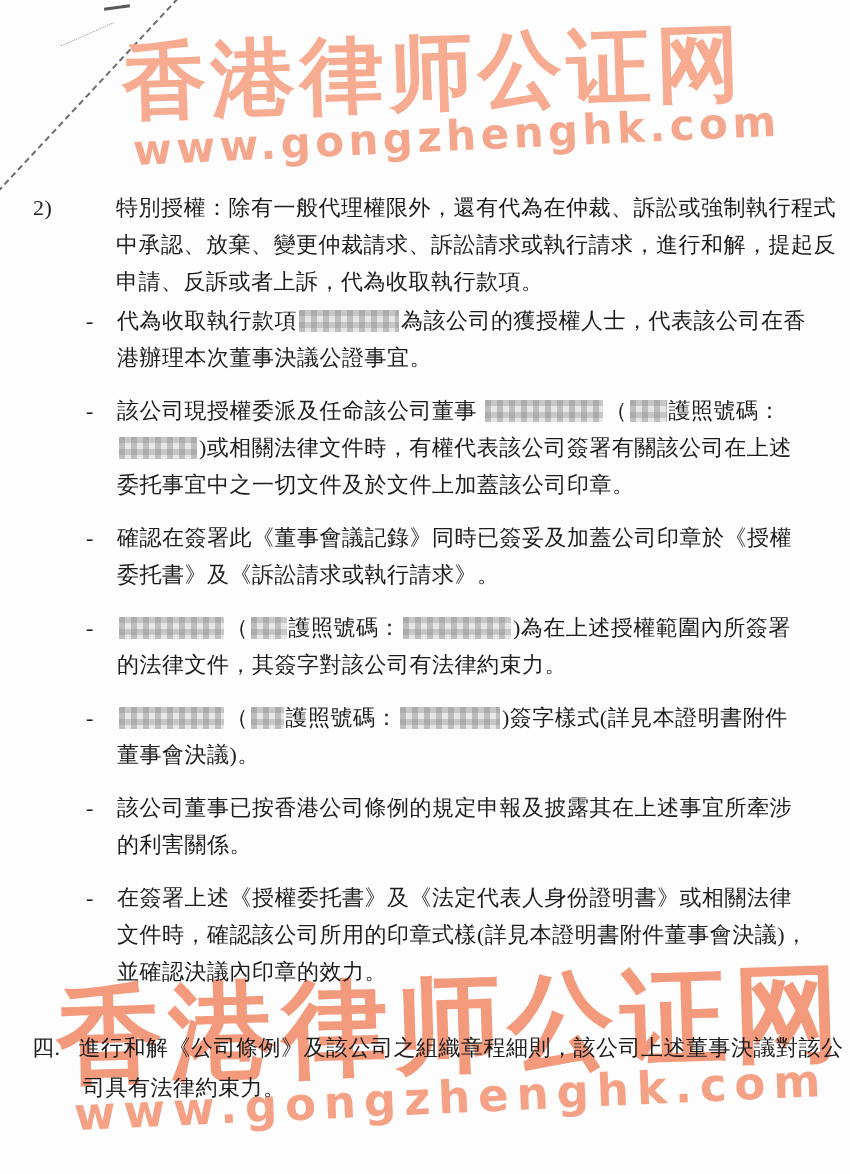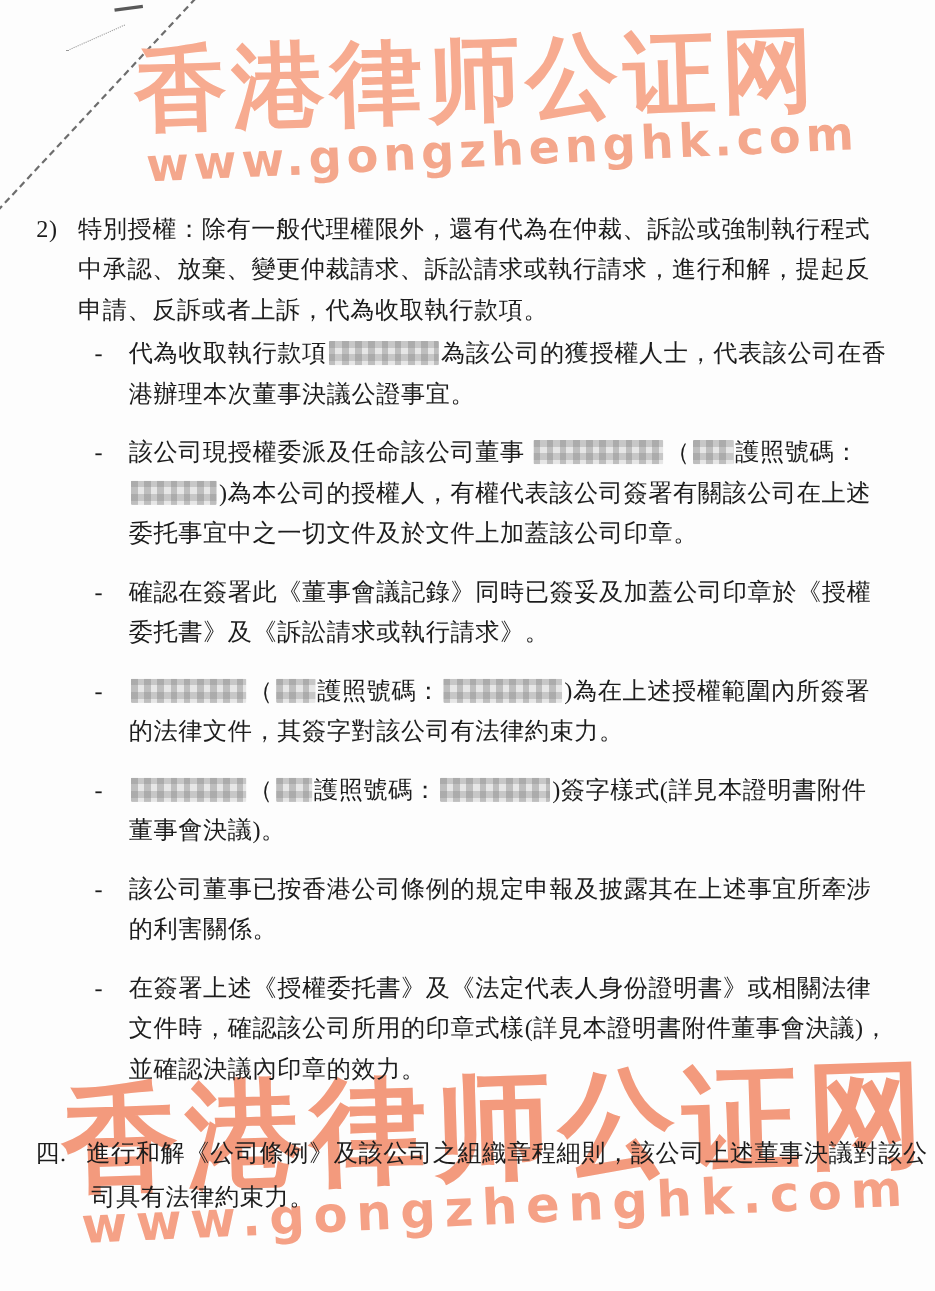--- a/index.html
+++ b/index.html
@@ -29,21 +29,21 @@
     border-top:2px dashed #3d3d3d;opacity:.75;
     transform:rotate(-47deg);transform-origin:left top;}
   .speck-a{position:absolute;left:58px;top:34px;width:58px;height:0;
     border-top:1px dotted #555;transform:rotate(-24deg);opacity:.6;}
   .speck-b{position:absolute;left:104px;top:6px;width:26px;height:3px;
     background:#2f2f2f;transform:rotate(-8deg);opacity:.8;}
   
   .textblock{position:absolute;font-size:22px;letter-spacing:.5px;}
   .item{display:flex;align-items:flex-start;}
   .item .num{flex:0 0 38px;line-height:37px;}
-  .item .body{width:725px;line-height:37px;}
+  .item .body{width:725px;line-height:37px;margin-left:45px;}
   #section2{left:33px;top:189px;}
   #bullets{left:86px;top:302px;}
   .bullet{display:flex;margin-bottom:16px;}
   .bullet .dash{flex:0 0 31px;line-height:37px;}
   .bullet .bullet-body{width:692px;line-height:37px;}
   #section4{left:32px;top:1028px;width:780px;line-height:40px;
     padding-left:51px;text-indent:-51px;}
   
   .redaction{
     display:inline-block;height:22px;border-radius:1px;
@@ -73,21 +73,21 @@
     <div class="body">特別授權：除有一般代理權限外，還有代為在仲裁、訴訟或強制執行程式中承認、放棄、變更仲裁請求、訴訟請求或執行請求，進行和解，提起反申請、反訴或者上訴，代為收取執行款項。</div>
   </div>
 
   <div class="textblock" id="bullets">
       <div class="bullet">
         <span class="dash">-</span>
         <div class="bullet-body"><span>代為收取執行款項</span><span class="redaction" style="width: 100px;"></span><span>為該公司的獲授權人士，代表該公司在香港辦理本次董事決議公證事宜。</span></div>
       </div>
       <div class="bullet">
         <span class="dash">-</span>
-        <div class="bullet-body"><span>該公司現授權委派及任命該公司董事 </span><span class="redaction" style="width: 118px;"></span><span>（</span><span class="redaction" style="width: 37px;"></span><span>護照號碼：</span><span class="redaction" style="width: 78px;"></span><span>)為本公司的授權人，有權代表該公司簽署有關該公司在上述委托事宜中之一切文件及於文件上加蓋該公司印章。</span></div>
+        <div class="bullet-body"><span>該公司現授權委派及任命該公司董事 </span><span class="redaction" style="width: 118px;"></span><span>（</span><span class="redaction" style="width: 37px;"></span><span>護照號碼：</span><span class="redaction" style="width: 78px;"></span><span>)或相關法律文件時，有權代表該公司簽署有關該公司在上述委托事宜中之一切文件及於文件上加蓋該公司印章。</span></div>
       </div>
       <div class="bullet">
         <span class="dash">-</span>
         <div class="bullet-body"><span>確認在簽署此《董事會議記錄》同時已簽妥及加蓋公司印章於《授權委托書》及《訴訟請求或執行請求》。</span></div>
       </div>
       <div class="bullet">
         <span class="dash">-</span>
         <div class="bullet-body"><span class="redaction" style="width: 105px;"></span><span>（</span><span class="redaction" style="width: 36px;"></span><span>護照號碼：</span><span class="redaction" style="width: 108px;"></span><span>)為在上述授權範圍內所簽署的法律文件，其簽字對該公司有法律約束力。</span></div>
       </div>
       <div class="bullet">

